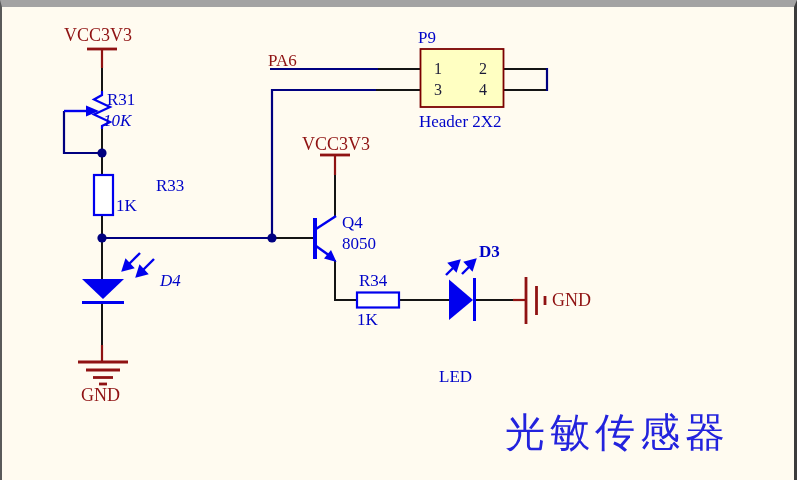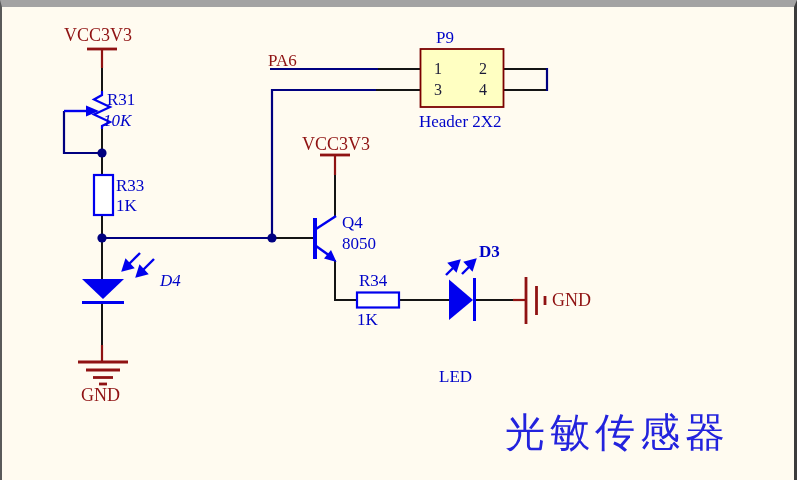--- a/index.html
+++ b/index.html
@@ -132,30 +132,30 @@
     </g>
 
     <rect x="418.5" y="42" width="83" height="58" fill="#FFFFC2" stroke="#7B0000" stroke-width="1.8"></rect>
   </svg>
 
   <span class="lbl red fs18" style="left:62px;top:19px;">VCC3V3</span>
 
   <span class="lbl blue fs17" style="left:105px;top:84px;">R31</span>
   <span class="lbl blue fs17" style="left:101px;top:105px;font-style:italic;">10K</span>
 
-  <span class="lbl blue fs17" style="left:114px;top:170px;">R33</span>
+  <span class="lbl blue fs17" style="left:114px;top:170px;padding-left:40px;">R33</span>
   <span class="lbl blue fs17" style="left:114px;top:190px;">1K</span>
 
   <span class="lbl blue fs17" style="left:158px;top:265px;font-style:italic;">D4</span>
 
   <span class="lbl red fs18" style="left:79px;top:379px;">GND</span>
 
   <span class="lbl red fs17" style="left:266px;top:45px;">PA6</span>
 
-  <span class="lbl blue fs17" style="left:416px;top:22px;margin-left:18px;">P9</span>
+  <span class="lbl blue fs17" style="left:416px;top:22px;">P9</span>
   <span class="lbl pin fs16" style="left:429px;top:54px;">1</span>
   <span class="lbl pin fs16" style="left:474px;top:54px;">2</span>
   <span class="lbl pin fs16" style="left:429px;top:75px;">3</span>
   <span class="lbl pin fs16" style="left:474px;top:75px;">4</span>
   <span class="lbl blue fs17" style="left:417px;top:106px;">Header 2X2</span>
 
   <span class="lbl red fs18" style="left:300px;top:128px;">VCC3V3</span>
 
   <span class="lbl blue fs17" style="left:340px;top:207px;">Q4</span>
   <span class="lbl blue fs17" style="left:340px;top:228px;">8050</span>

